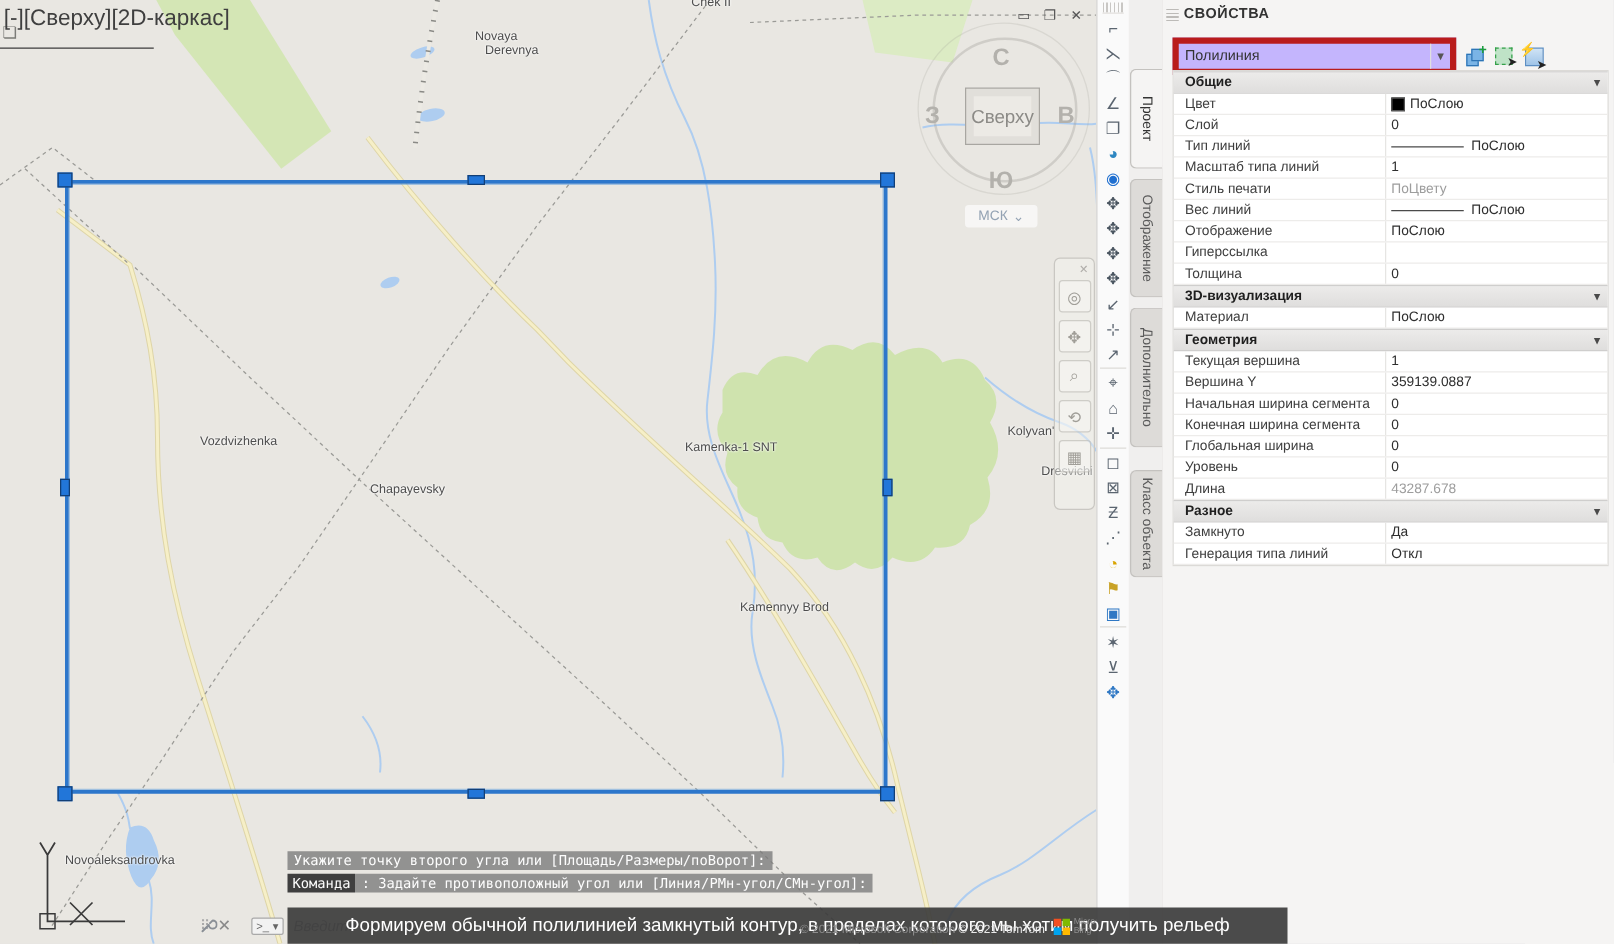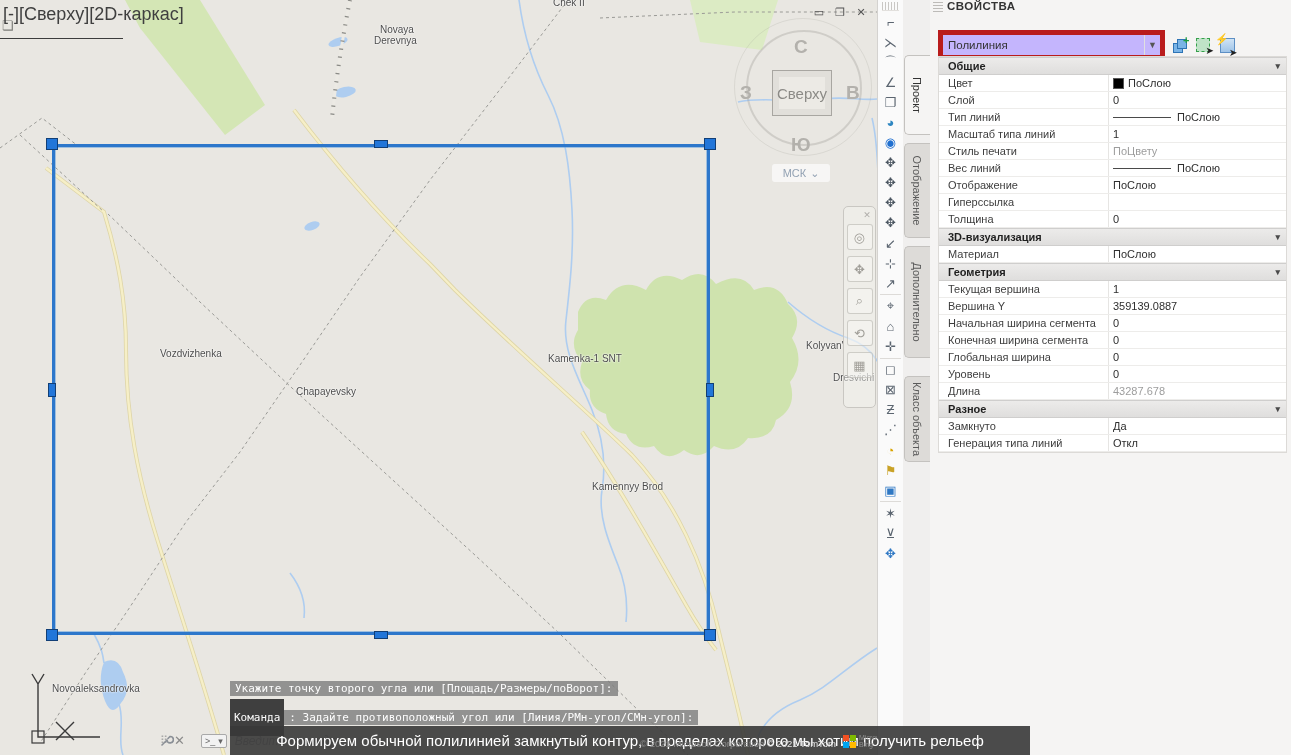--- a/index.html
+++ b/index.html
@@ -44,21 +44,21 @@
   .grip.h{width:14px;height:8px;}
   .grip.v{width:8px;height:14px;}
 
   
   .ucs{position:absolute;left:0;top:660px;z-index:3;color:#3a3a3a;}
 
   
   .prompts{position:absolute;left:230px;top:681px;z-index:6;font-family:"DejaVu Sans Mono",monospace;font-size:11px;color:#fdfdfd;}
   .prompt-row{margin-bottom:3px;}
   .prompt-row .bubble{background:rgba(122,122,122,.78);padding:1px 5px;display:inline-block;white-space:pre;}
-  .prompt-row .chip{background:#3f3f3f;padding:12px 4px;display:inline-block;}
+  .prompt-row .chip{background:#3f3f3f;padding:1px 4px;display:inline-block;}
   .cmd-input{position:absolute;left:160px;top:733px;z-index:5;display:flex;align-items:center;gap:8px;color:#8f8f8f;}
   .cmd-input .gripdots{font-size:11px;color:#a9a9a9;letter-spacing:-2px;}
   .cmd-input .ci{font-size:13px;color:#8a8a8a;cursor:pointer;}
   .term-chip{border:1px solid #a9a9a9;border-radius:2px;background:#f2f2f2;font-size:9px;color:#666;padding:1px 3px;display:flex;gap:3px;align-items:center;cursor:pointer;}
   .cmd-placeholder{font-style:italic;font-size:12px;color:#9a9a9a;}
 
   
   .attrib{position:absolute;top:738px;left:640px;z-index:8;font-size:9.5px;white-space:nowrap;}
   .attrib .faint{color:#8d8d8d;}
   .attrib .bright{color:#e9e9e9;}
@@ -84,21 +84,21 @@
     background:#dddbd8;border:1px solid #c4c2bf;border-top:none;border-radius:0 0 5px 5px;color:#5a5a5a;font-size:11px;
     display:flex;align-items:center;justify-content:center;cursor:pointer;box-sizing:border-box;}
   .vtab.active{background:#f5f4f3;color:#333;border-color:#c4c2bf;}
   .vtab-0{top:55px;width:80px;}
   .vtab-1{top:143px;width:95px;}
   .vtab-2{top:246px;width:112px;}
   .vtab-3{top:376px;width:86px;}
 
   
   .props{position:absolute;left:930px;top:0;width:361px;height:755px;background:#f5f4f3;z-index:1;}
-  .props-header{height:21px;display:flex;align-items:flex-start;font-size:11.5px;font-weight:bold;color:#333;letter-spacing:.5px;}
+  .props-header{height:21px;display:flex;align-items:center;font-size:11.5px;font-weight:bold;color:#333;letter-spacing:.5px;}
   .props-header .hgrip{width:10px;margin:0 4px 0 3px;height:12px;background:repeating-linear-gradient(0deg,#bdbbb8 0 1px,transparent 1px 3px);}
   .selector-row{display:flex;align-items:center;margin:9px 6px 6px 8px;gap:4px;}
   .obj-select{flex:0 0 212px;height:20px;background:#c4b5fd;border:5px solid #b91c1c;display:flex;align-items:center;font-size:11.5px;color:#333;padding-left:5px;justify-content:space-between;cursor:pointer;}
   .obj-select .arrow{width:15px;height:100%;display:flex;align-items:center;justify-content:center;color:#555;font-size:9px;border-left:1px solid #e0e0e0;}
   .sel-btn{width:20px;height:20px;display:flex;align-items:center;justify-content:center;cursor:pointer;position:relative;}
   .ic-pickadd{width:13px;height:13px;position:relative;}
   .ic-pickadd .s1,.ic-pickadd .s2{position:absolute;width:8px;height:8px;background:#7ab4e6;border:1px solid #2e74b5;}
   .ic-pickadd .s1{left:0;top:4px;}.ic-pickadd .s2{left:4px;top:0;}
   .ic-pickadd .plus{position:absolute;right:-4px;top:-5px;color:#1e9e3e;font-size:11px;font-weight:bold;}
   .ic-selobj{width:12px;height:12px;border:1.4px dashed #35a04a;background:#bfe3c7;position:relative;}
@@ -167,21 +167,21 @@
         <path d="M20,135 L104,212"></path>
         <path d="M108,214 L200,302 L292,388 L384,472 L476,556 L560,634 L640,712 L688,755"></path>
         <path d="M0,148 L42,118 L78,146"></path>
         <path d="M600,18 L735,12 L877,12"></path>
       </g>
     </svg>
 
     <div id="map-labels">
         <div class="map-label" style="left: 553px; top: -3px;">Chek II</div>
         <div class="map-label" style="left: 380px; top: 24px;">Novaya</div>
-        <div class="map-label" style="left: 374px; top: 35px;">Derevnya</div>
+        <div class="map-label" style="left: 388px; top: 35px;">Derevnya</div>
         <div class="map-label" style="left: 160px; top: 348px;">Vozdvizhenka</div>
         <div class="map-label" style="left: 296px; top: 386px;">Chapayevsky</div>
         <div class="map-label" style="left: 548px; top: 353px;">Kamenka-1 SNT</div>
         <div class="map-label" style="left: 806px; top: 340px;">Kolyvan'</div>
         <div class="map-label" style="left: 833px; top: 372px;">Dresvichi</div>
         <div class="map-label" style="left: 592px; top: 481px;">Kamennyy Brod</div>
         <div class="map-label" style="left: 52px; top: 683px;">Novoaleksandrovka</div>
       </div>
 
     <div class="vp-label">

